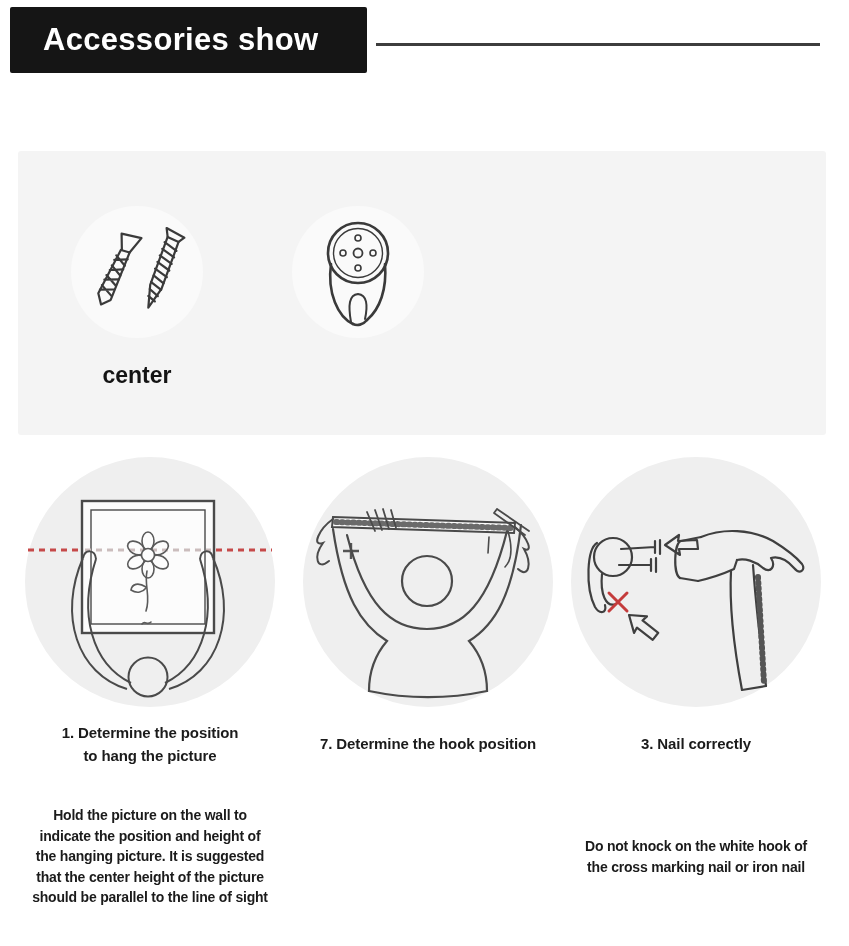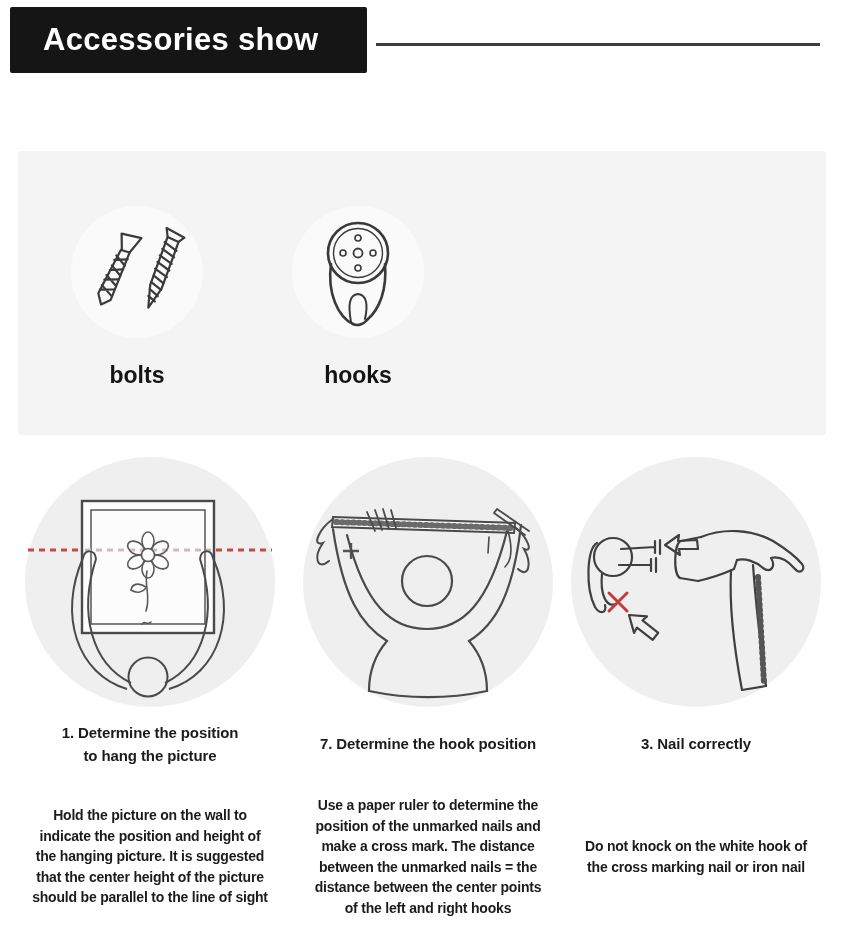--- a/index.html
+++ b/index.html
@@ -58,42 +58,41 @@
             <path d="M -5,-21 L -8,28 L -1,37 L 6,29 L 4,-22"></path>
             <path d="M -7,-14 L 5,-8 M 5,-15 L -7,-9 M -7,-3 L 5,3 M 5,-4 L -7,2 M -8,8 L 5,14 M 5,7 L -8,13 M -8,19 L 5,25 M 5,18 L -8,24"></path>
           </g>
           <g transform="translate(90,63) rotate(20)" fill="none" stroke="#3a3a3a" stroke-width="2.2" stroke-linejoin="round" stroke-linecap="round">
             <path d="M -10,-41 L 10,-38 L 6,-32 L -6,-33 Z"></path>
             <path d="M -6,-33 L -6,18 L 0,40 L 6,18 L 6,-32"></path>
             <path d="M -7,-27 L 7,-23 M -7,-20 L 7,-16 M -7,-13 L 7,-9 M -7,-6 L 7,-2 M -7,1 L 7,5 M -6,8 L 6,12 M -6,15 L 6,19 M -5,22 L 5,26 M -4,29 L 4,32"></path>
           </g>
         </svg>
       </div>
-      <div class="panel-label">bolts</div>
+      <div class="panel-label">center</div>
     </div>
 
     <div class="panel-item hooks">
       <div class="icon-circle">
         <svg viewBox="0 0 130 130" width="130" height="130">
           <g fill="none" stroke="#3a3a3a" stroke-linecap="round">
             <circle cx="65" cy="46" r="30" stroke-width="2.6"></circle>
             <circle cx="65" cy="46" r="24.5" stroke-width="1.4"></circle>
             <path d="M 38,57 C 34,86 45,110 60,117" stroke-width="2.6"></path>
             <path d="M 92,57 C 94,82 87,102 74,113" stroke-width="2.6"></path>
             <path d="M 60,117 C 64,119 70,118 74,113" stroke-width="2.6"></path>
             <path d="M 58,115 C 55,98 56,88 65,87 C 74,88 75,98 72,112" stroke-width="2"></path>
             <circle cx="65" cy="46" r="4.5" stroke-width="1.8"></circle>
             <circle cx="65" cy="31" r="3" stroke-width="1.6"></circle>
             <circle cx="50" cy="46" r="3" stroke-width="1.6"></circle>
             <circle cx="80" cy="46" r="3" stroke-width="1.6"></circle>
             <circle cx="65" cy="61" r="3" stroke-width="1.6"></circle>
           </g>
         </svg>
       </div>
-      <div class="panel-label">hooks</div>
     </div>
 
   </section>
 
   <section class="step s1">
     <div class="step-circle">
       <svg viewBox="0 0 250 250" width="250" height="250">
         <circle cx="125" cy="125" r="125" fill="#efefef"></circle>
         <rect x="57" y="44" width="132" height="132" fill="#fcfcfc" stroke="#4a4a4a" stroke-width="2.4"></rect>
         <rect x="66" y="53" width="114" height="114" fill="none" stroke="#4a4a4a" stroke-width="1.4"></rect>
@@ -150,26 +149,20 @@
         </g>
         <path d="M 40,94 L 56,94 M 48,86 L 48,102" stroke="#555555" stroke-width="2.4" fill="none"></path>
         <g fill="none" stroke="#4a4a4a" stroke-width="2.2" stroke-linecap="round">
           <circle cx="124" cy="124" r="25"></circle>
           <path d="M 44,78 C 62,148 88,172 124,172 C 160,172 186,146 204,74"></path>
           <path d="M 30,72 C 40,140 58,168 84,184 C 72,198 66,214 66,234 C 104,242 146,242 184,234 C 184,214 178,198 166,184 C 192,168 210,138 218,68"></path>
         </g>
       </svg>
     </div>
     <div class="step-title">7. Determine the hook position</div>
-    <div class="step-desc">Use a paper ruler to determine the
-position of the unmarked nails and
-make a cross mark. The distance
-between the unmarked nails = the
-distance between the center points
-of the left and right hooks</div>
   </section>
 
   <section class="step s3">
     <div class="step-circle">
       <svg viewBox="0 0 250 250" width="250" height="250">
         <circle cx="125" cy="125" r="125" fill="#efefef"></circle>
         <g fill="none" stroke="#3f3f3f" stroke-width="2.2" stroke-linecap="round" stroke-linejoin="round">
           <g>
             <circle cx="42" cy="100" r="19"></circle>
             <path d="M 26,86 C 16,92 14,130 24,150 C 29,158 36,156 34,148"></path>

